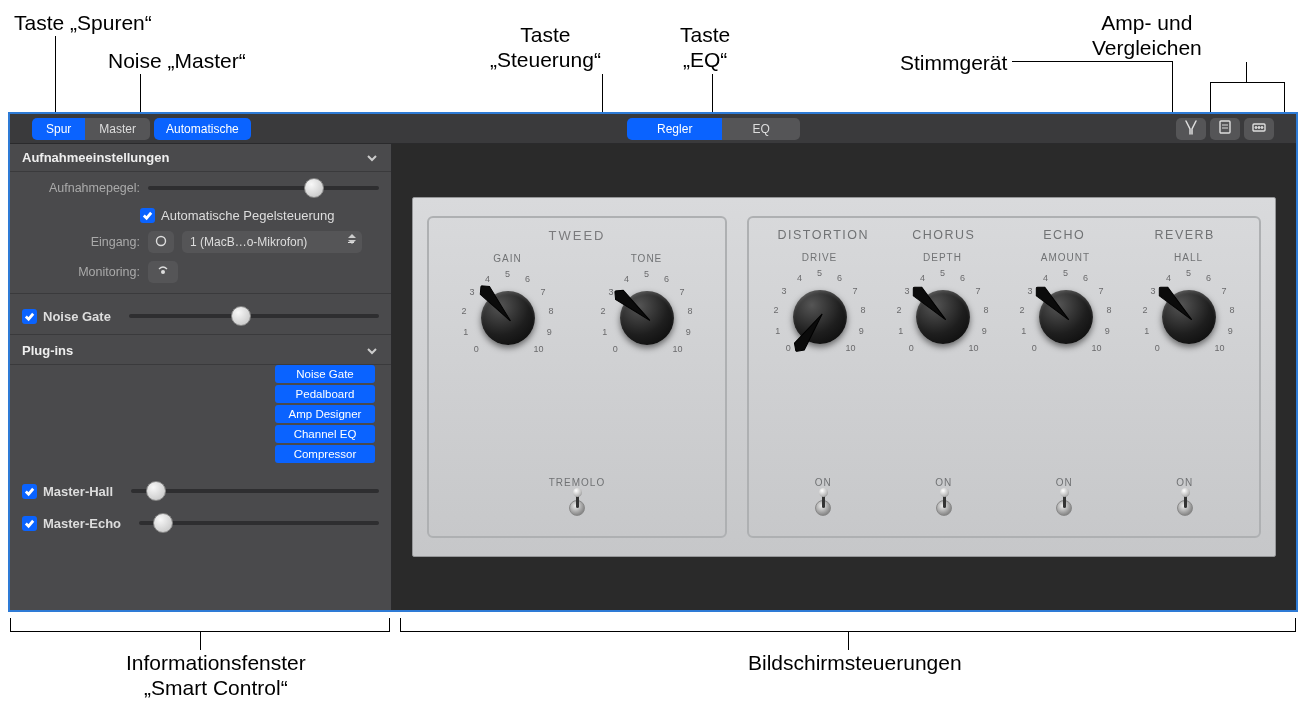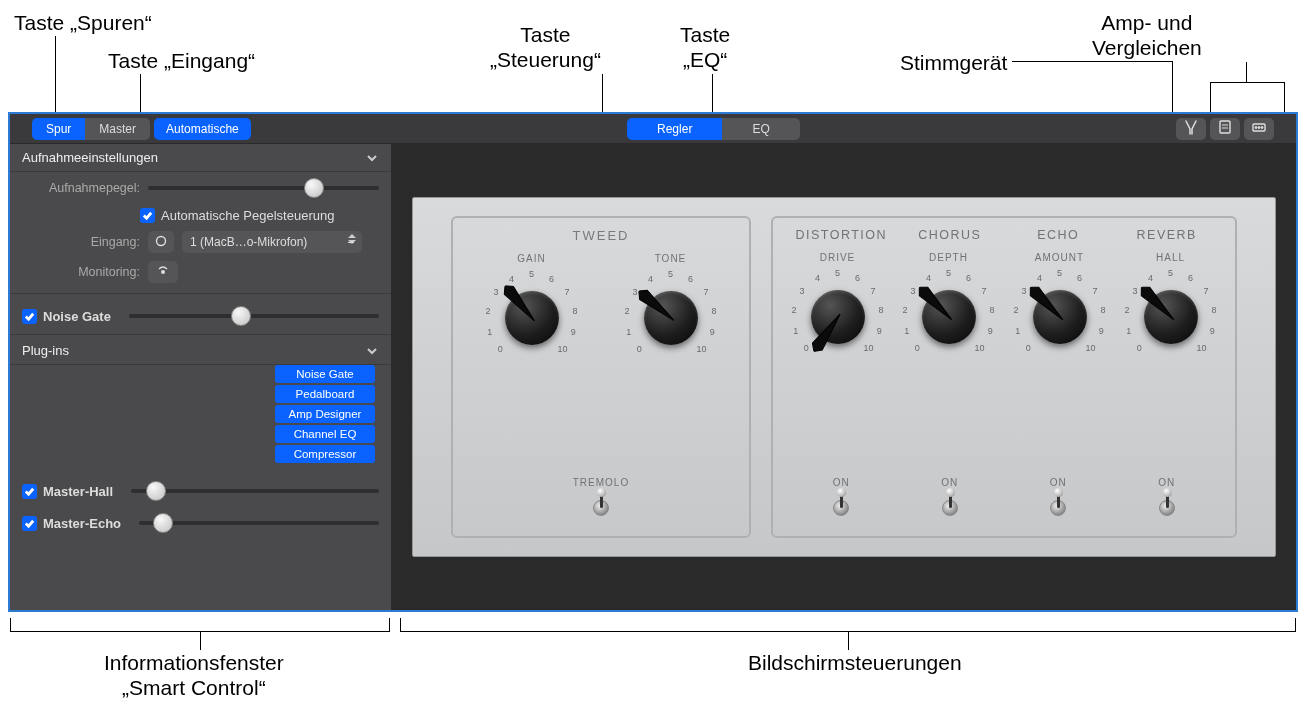--- a/index.html
+++ b/index.html
@@ -110,21 +110,21 @@
   }
   .inspector::-webkit-scrollbar { width: 14px; }
   .inspector::-webkit-scrollbar-thumb { background: #6a6a6c; border-radius: 7px; border: 3px solid #4a4a4c; }
   .inspector::-webkit-scrollbar-track { background: #3a3a3c; }
 
   .section-head {
     display: flex;
     align-items: center;
     justify-content: space-between;
     padding: 6px 12px;
-    font-weight: 400;
+    font-weight: 700;
     color: #eee;
     border-bottom: 1px solid #3a3a3c;
   }
   .chev { width: 14px; height: 14px; }
   .chev svg { width: 14px; height: 14px; stroke: #ccc; fill: none; stroke-width: 2; }
 
   .row {
     display: flex;
     align-items: center;
     gap: 8px;
@@ -236,21 +236,21 @@
     padding: 16px 20px;
   }
   .amp-surface {
     width: 100%;
     height: 360px;
     background: linear-gradient(#d9dadc 0%, #cfd0d2 50%, #c6c7c9 100%);
     border: 1px solid #959698;
     border-radius: 2px;
     display: flex;
     gap: 20px;
-    padding: 18px 38px;
+    padding: 18px 14px;
   }
   .amp-panel {
     flex: 1;
     border: 2px solid #aeb0b2;
     border-radius: 6px;
     padding: 10px 14px 14px 14px;
     display: flex;
     flex-direction: column;
   }
   .amp-panel.left { flex: 0 0 300px; }
@@ -365,21 +365,21 @@
     border-bottom:1px solid #000;
     height: 14px;
   }
 </style>
 </head>
 <body>
 
 <div class="callout" style="left:14px; top:10px;">Taste „Spuren“</div>
 <div class="callout-line v" style="left:55px; top:36px; height:76px;"></div>
 
-<div class="callout" style="left:108px; top:48px;">Taste „Eingang“</div>
+<div class="callout" style="left:108px; top:48px;">Noise „Master“</div>
 <div class="callout-line v" style="left:140px; top:74px; height:46px;"></div>
 
 <div class="callout" style="left:490px; top:22px; text-align:center;">Taste
 „Steuerung“</div>
 <div class="callout-line v" style="left:602px; top:74px; height:46px;"></div>
 
 <div class="callout" style="left:680px; top:22px; text-align:center;">Taste
 „EQ“</div>
 <div class="callout-line v" style="left:712px; top:74px; height:46px;"></div>
 
@@ -389,21 +389,21 @@
 
 <div class="callout" style="left:1092px; top:10px; text-align:center;">Amp- und
 Vergleichen</div>
 <div class="callout-line v" style="left:1246px; top:62px; height:20px;"></div>
 <div class="callout-line h" style="left:1210px; top:82px; width:74px;"></div>
 <div class="callout-line v" style="left:1210px; top:82px; height:36px;"></div>
 <div class="callout-line v" style="left:1284px; top:82px; height:36px;"></div>
 
 <div class="bracket" style="left:10px; top:618px; width:380px;"></div>
 <div class="callout-line v" style="left:200px; top:632px; height:18px;"></div>
-<div class="callout" style="left:104px; top:650px;">Informationsfenster
+<div class="callout" style="left:126px; top:650px;">Informationsfenster
 „Smart Control“</div>
 
 <div class="bracket" style="left:400px; top:618px; width:896px;"></div>
 <div class="callout-line v" style="left:848px; top:632px; height:18px;"></div>
 <div class="callout" style="left:748px; top:650px;">Bildschirmsteuerungen</div>
 
 <div class="app">
 
   <div class="toolbar">
     <div class="seg">

